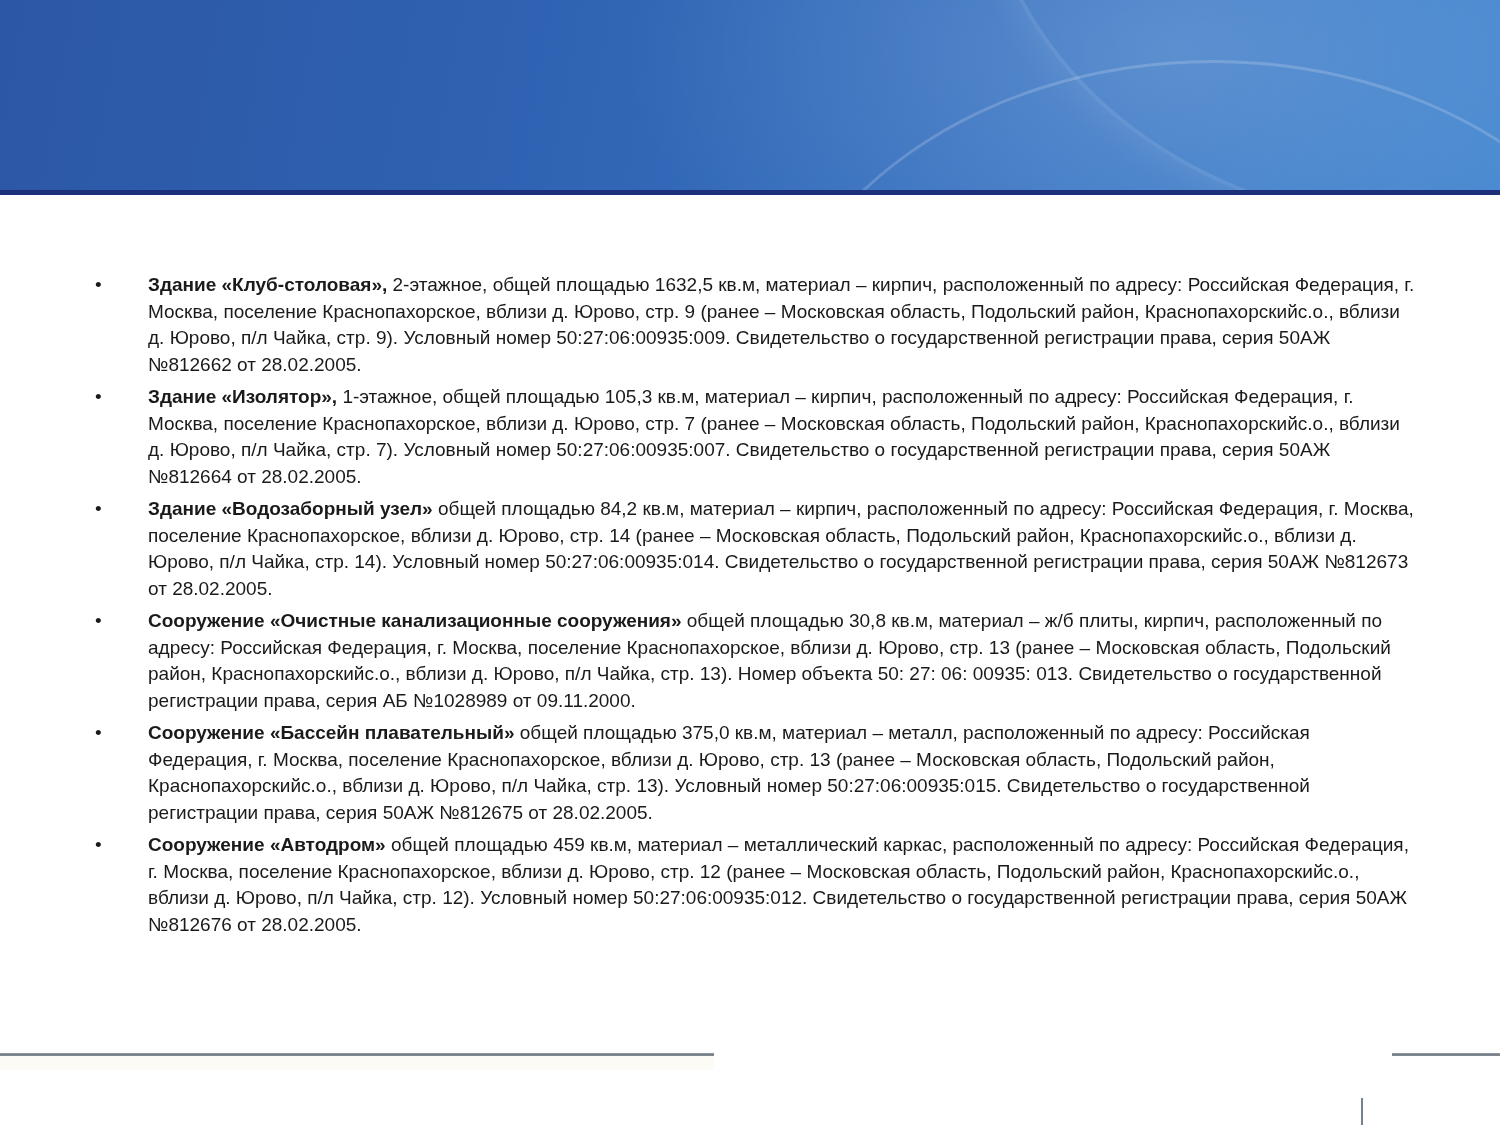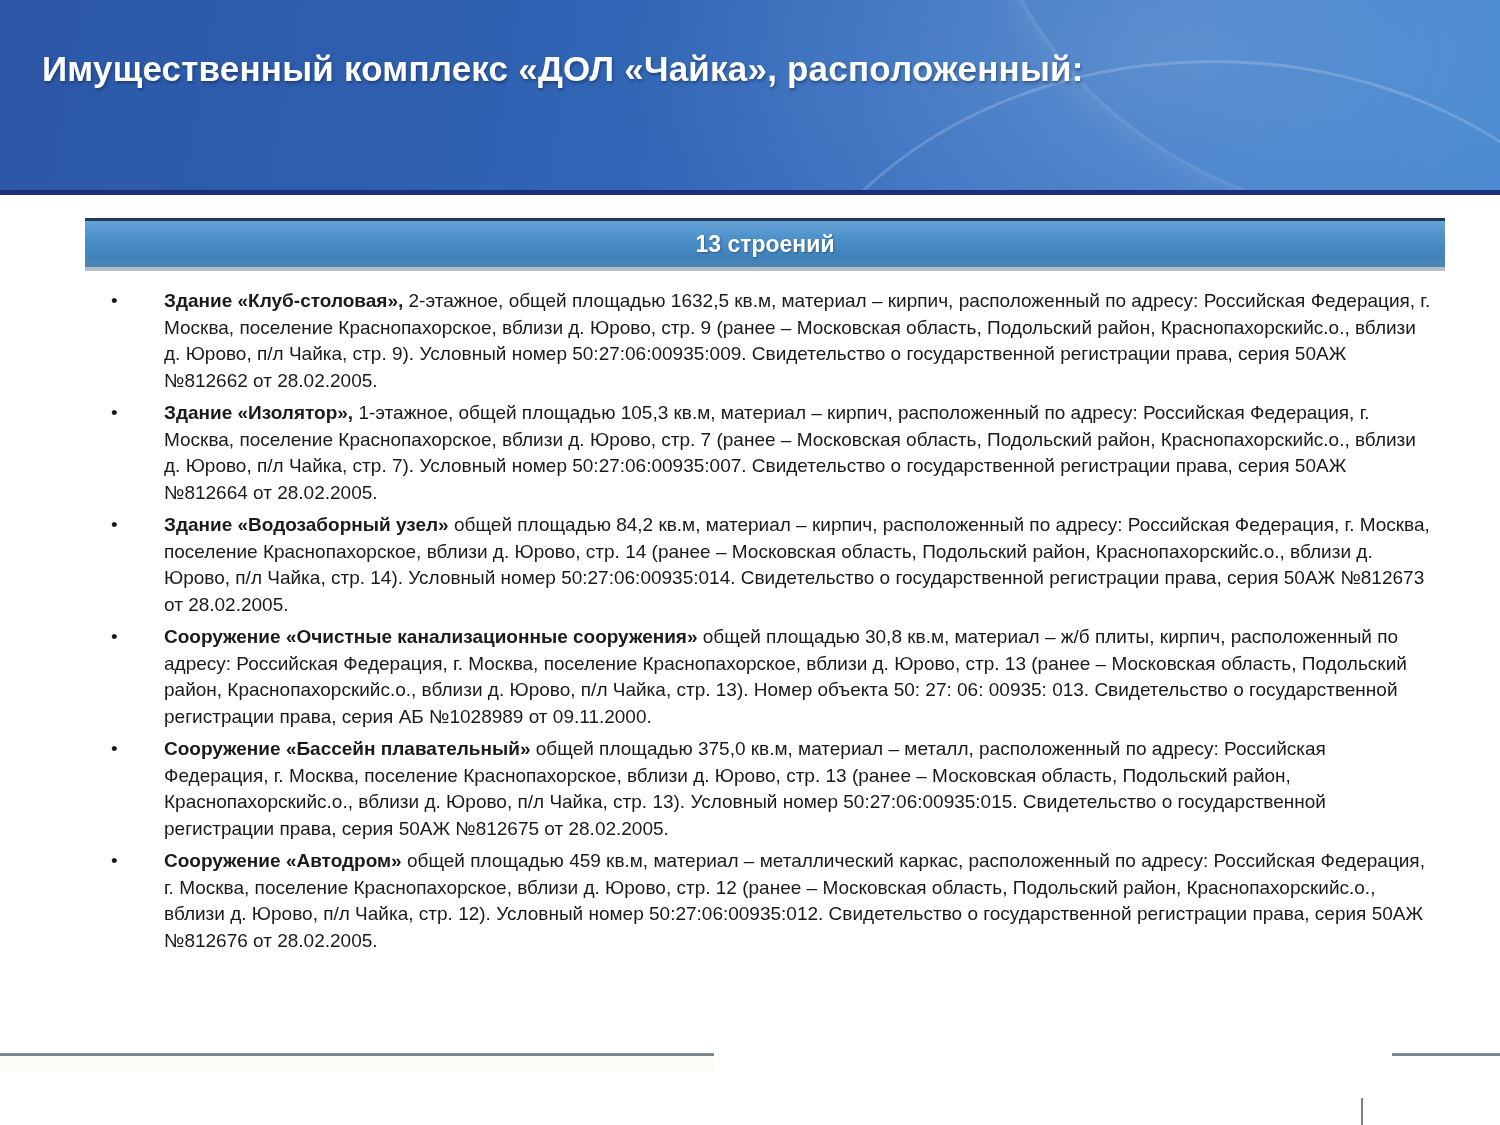--- a/index.html
+++ b/index.html
@@ -54,21 +54,21 @@
   }
   .banner .banner-label {
     display:inline-block;
     color:#ffffff; font-weight:bold; font-size:23px; line-height:46px;
     text-shadow:1px 1px 2px rgba(20,40,70,0.45);
   }
 
   
   .buildings {
     position:absolute; left:148px; top:272px; width:1268px;
-    margin:16px; padding:0; list-style:none;
+    margin:0; padding:0; list-style:none;
   }
   .buildings li {
     position:relative;
     font-size:19px; line-height:26.5px; color:#1a1a1a;
     margin:0 0 6px 0;
     text-align:left;
   }
   .buildings li::before {
     content:"\2022";
     position:absolute; left:-53px; top:0px;
@@ -97,27 +97,23 @@
 </head>
 <body>
 
 <div class="slide">
 
   <div class="header">
     <div class="glow"></div>
     <div class="arc1"></div>
     <div class="arc2"></div>
     <div class="title">
-      <div>Имущественный комплекс «ДОЛ «Чайка», расположенный:</div>
     </div>
   </div>
 
-  <div class="banner">
-    <span class="banner-label">13 строений</span>
-  </div>
 
   <ul class="buildings">
     <li><span class="b">Здание «Клуб-столовая»,</span><span> 2-этажное, общей площадью 1632,5 кв.м, материал – кирпич, расположенный по адресу: Российская Федерация, г. Москва, поселение Краснопахорское, вблизи д. Юрово, стр. 9 (ранее – Московская область, Подольский район, Краснопахорскийс.о., вблизи д. Юрово, п/л Чайка, стр. 9). Условный номер 50:27:06:00935:009. Свидетельство о государственной регистрации права, серия 50АЖ №812662 от 28.02.2005.</span></li>
     <li><span class="b">Здание «Изолятор»,</span><span> 1-этажное, общей площадью 105,3 кв.м, материал – кирпич, расположенный по адресу: Российская Федерация, г. Москва, поселение Краснопахорское, вблизи д. Юрово, стр. 7 (ранее – Московская область, Подольский район, Краснопахорскийс.о., вблизи д. Юрово, п/л Чайка, стр. 7). Условный номер 50:27:06:00935:007. Свидетельство о государственной регистрации права, серия 50АЖ №812664 от 28.02.2005.</span></li>
     <li><span class="b">Здание «Водозаборный узел»</span><span> общей площадью 84,2 кв.м, материал – кирпич, расположенный по адресу: Российская Федерация, г. Москва, поселение Краснопахорское, вблизи д. Юрово, стр. 14 (ранее – Московская область, Подольский район, Краснопахорскийс.о., вблизи д. Юрово, п/л Чайка, стр. 14). Условный номер 50:27:06:00935:014. Свидетельство о государственной регистрации права, серия 50АЖ №812673 от 28.02.2005.</span></li>
     <li><span class="b">Сооружение «Очистные канализационные сооружения»</span><span> общей площадью 30,8 кв.м, материал – ж/б плиты, кирпич, расположенный по адресу: Российская Федерация, г. Москва, поселение Краснопахорское, вблизи д. Юрово, стр. 13 (ранее – Московская область, Подольский район, Краснопахорскийс.о., вблизи д. Юрово, п/л Чайка, стр. 13). Номер объекта 50: 27: 06: 00935: 013. Свидетельство о государственной регистрации права, серия АБ №1028989 от 09.11.2000.</span></li>
     <li><span class="b">Сооружение «Бассейн плавательный»</span><span> общей площадью 375,0 кв.м, материал – металл, расположенный по адресу: Российская Федерация, г. Москва, поселение Краснопахорское, вблизи д. Юрово, стр. 13 (ранее – Московская область, Подольский район, Краснопахорскийс.о., вблизи д. Юрово, п/л Чайка, стр. 13). Условный номер 50:27:06:00935:015. Свидетельство о государственной регистрации права, серия 50АЖ №812675 от 28.02.2005.</span></li>
     <li><span class="b">Сооружение «Автодром»</span><span> общей площадью 459 кв.м, материал – металлический каркас, расположенный по адресу: Российская Федерация, г. Москва, поселение Краснопахорское, вблизи д. Юрово, стр. 12 (ранее – Московская область, Подольский район, Краснопахорскийс.о., вблизи д. Юрово, п/л Чайка, стр. 12). Условный номер 50:27:06:00935:012. Свидетельство о государственной регистрации права, серия 50АЖ №812676 от 28.02.2005.</span></li>
   </ul>
 

